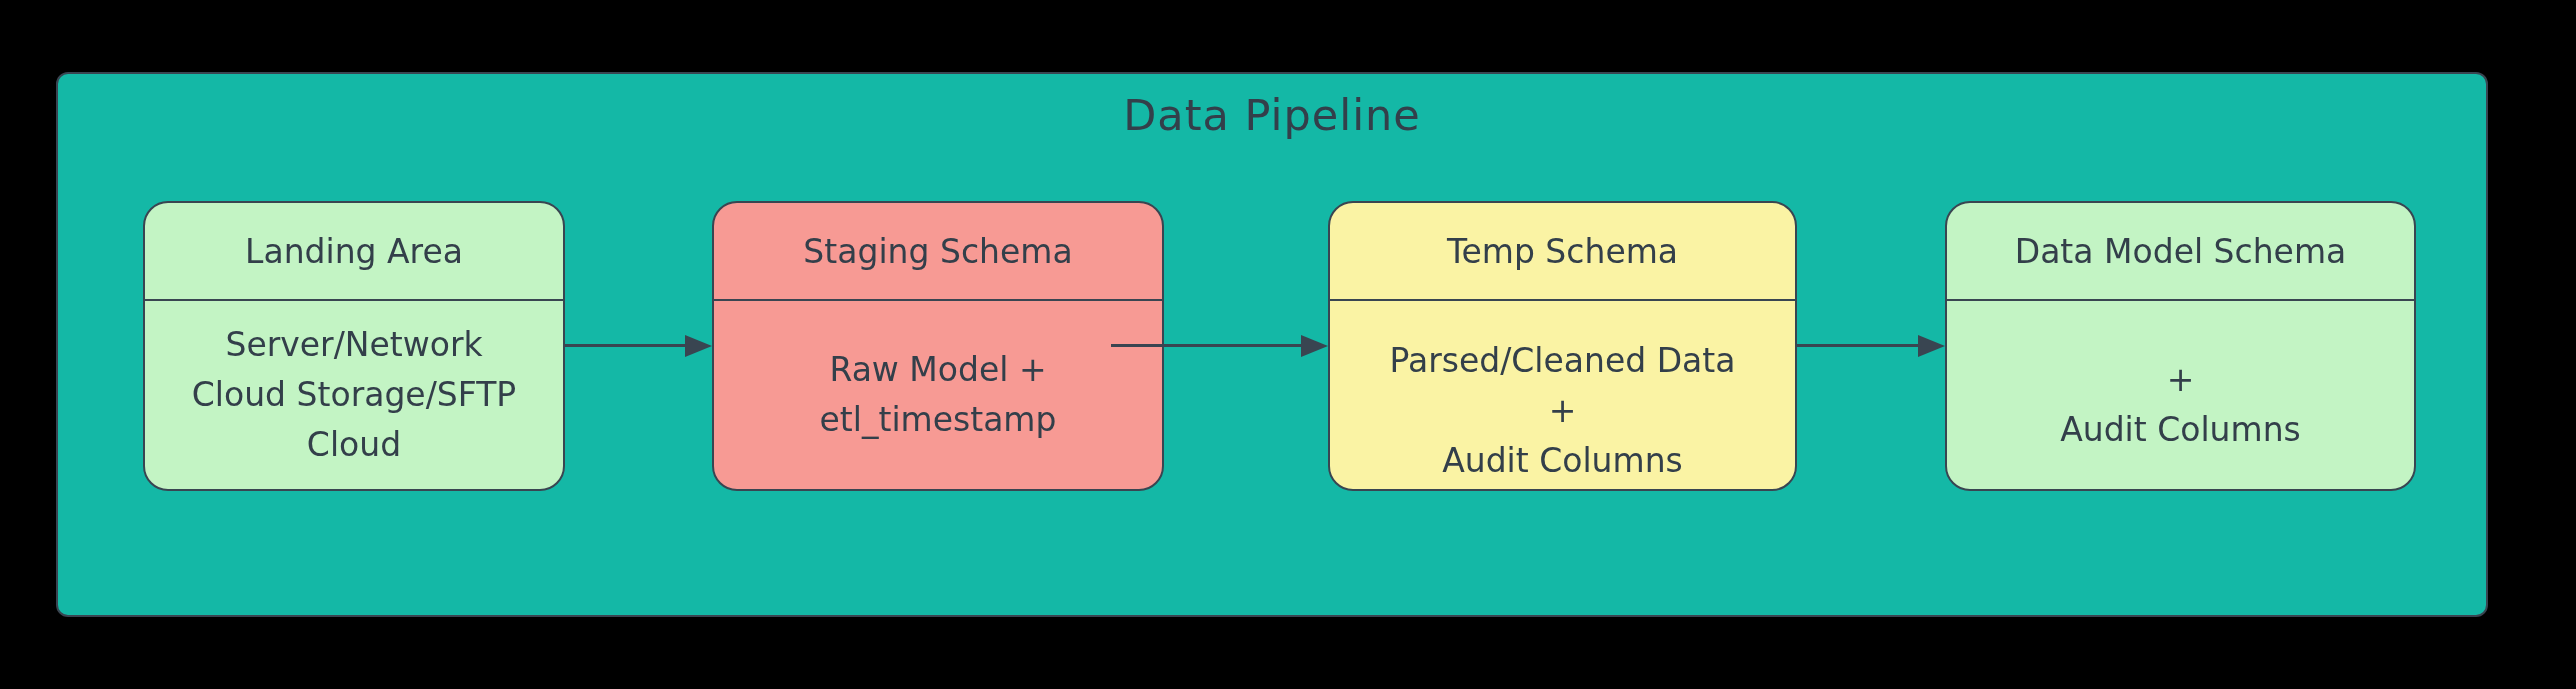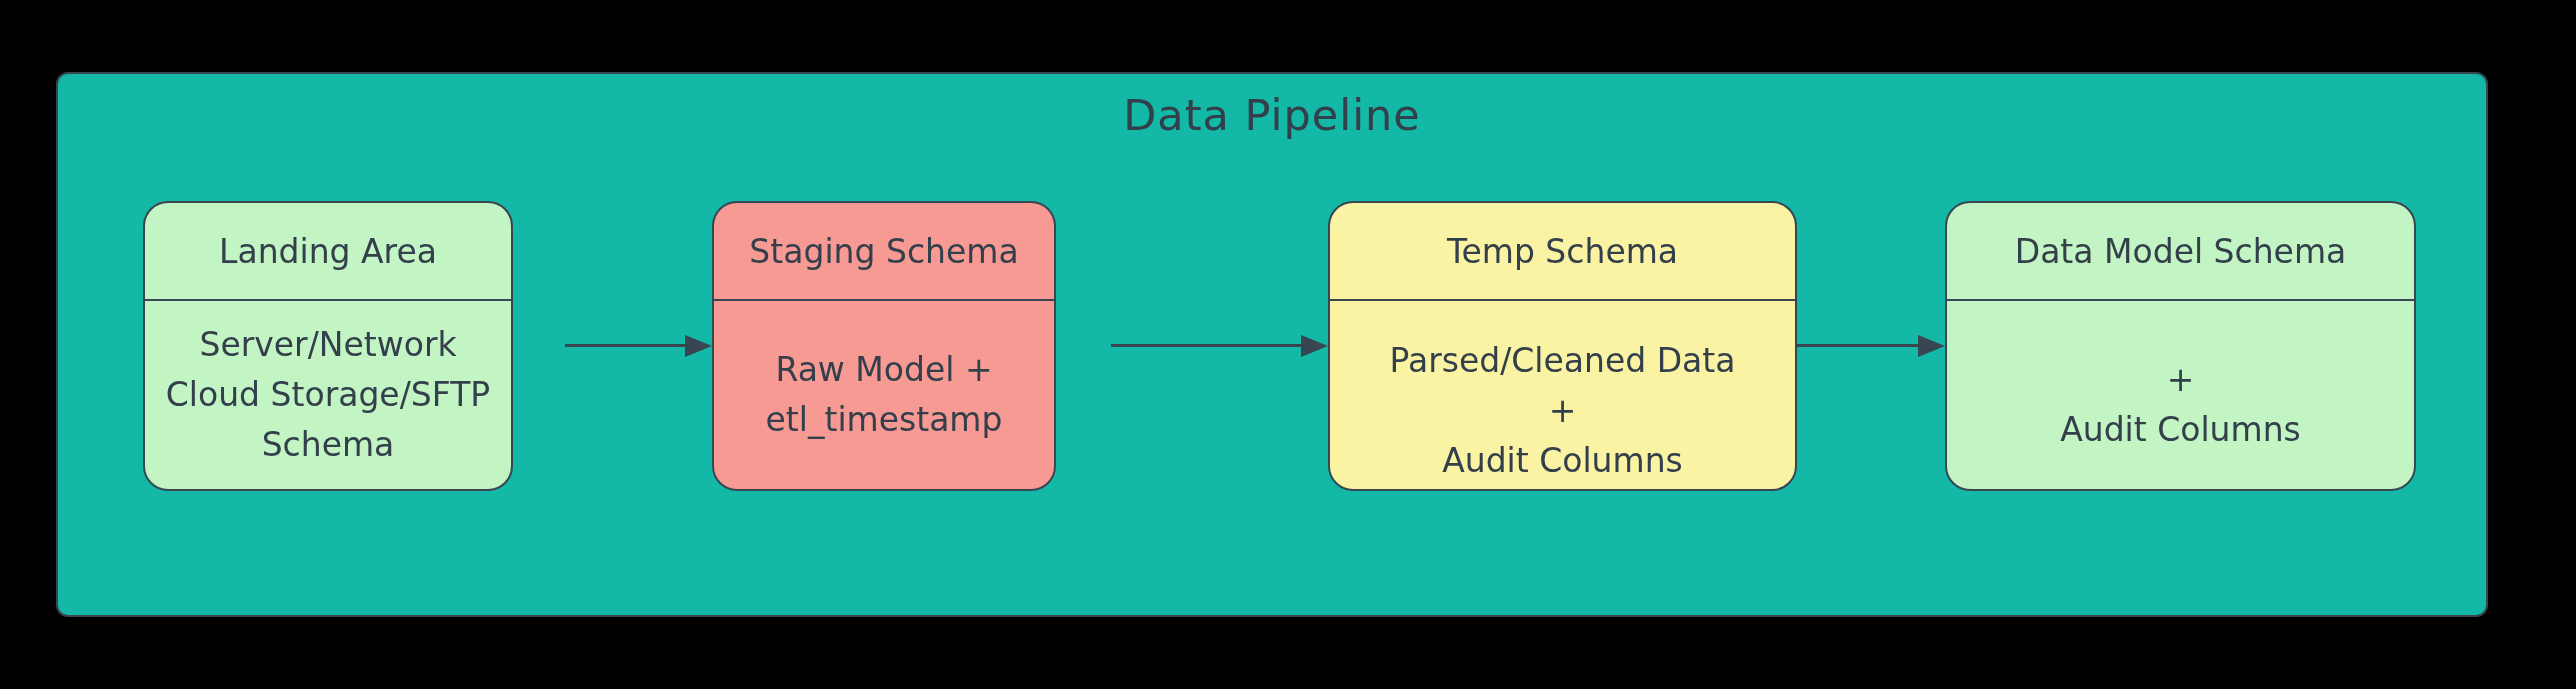--- a/index.html
+++ b/index.html
@@ -28,22 +28,22 @@
     height:98px;flex:0 0 auto;
     border-bottom:2.9px solid var(--stroke);
     display:flex;align-items:center;justify-content:center;
     font-size:33px;
   }
   .node-body{
     flex:1;display:flex;flex-direction:column;
     align-items:center;justify-content:center;
     font-size:33px;line-height:50px;text-align:center;
   }
-  .node-landing{left:85px;width:370px;}
-  .node-staging{left:654px;width:344px;}
+  .node-landing{left:85px;width:422px;}
+  .node-staging{left:654px;width:452px;}
   .node-temp{left:1270px;width:469px;}
   .node-model{left:1887px;width:471px;gap:19px;}
 
   .arrow{
     position:absolute;top:260px;height:23px;
     display:flex;align-items:center;
   }
   .arrow-line{flex:1;height:2.9px;background:var(--stroke);}
   .arrow-head{
     width:0;height:0;flex:0 0 auto;
@@ -60,21 +60,21 @@
 
 <div class="frame">
 
   <div class="diagram-title">Data Pipeline</div>
 
   <div class="node node-landing" style="background: rgb(195, 244, 196);">
     <div class="node-header">Landing Area</div>
     <div class="node-body">
       <span>Server/Network</span>
       <span>Cloud Storage/SFTP</span>
-      <span>Schema</span>
+      <span>Cloud</span>
     </div>
   </div>
 
   <div class="arrow arrow-1">
     <span class="arrow-line"></span>
     <span class="arrow-head"></span>
   </div>
 
   <div class="node node-staging" style="background: rgb(247, 154, 148);">
     <div class="node-header">Staging Schema</div>

